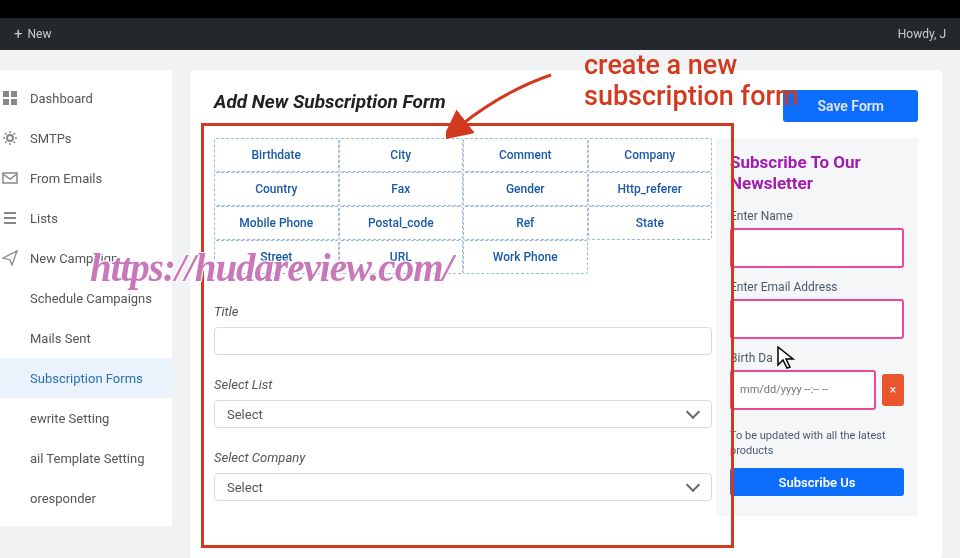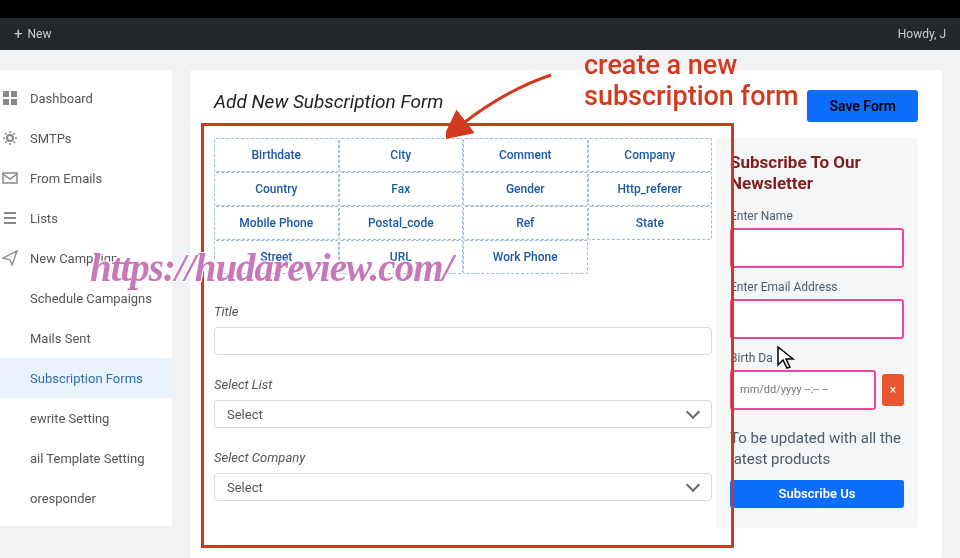--- a/index.html
+++ b/index.html
@@ -8,38 +8,38 @@
 .adminbar { position:absolute; top:18px; left:0; right:0; height:32px; background:#23282d; color:#ccc; font-size:12px; display:flex; align-items:center; justify-content:space-between; padding:0 14px; }
 .adminbar .new { display:flex; align-items:center; gap:5px; }
 .adminbar .plus { font-size:15px; line-height:1; }
 .sidebar { position:absolute; left:-18px; top:70px; width:190px; background:#fff; border-radius:3px; padding:8px 0; }
 .side-item { display:flex; align-items:center; gap:12px; padding:12px 20px; color:#555; font-size:13px; cursor:pointer; }
 .side-item.active { background:#eaf3fb; color:#2a6fb3; }
 .side-icon { width:16px; height:16px; color:#888; display:flex; align-items:center; justify-content:center; }
 .side-item.active .side-icon { color:#2a6fb3; }
 .main { position:absolute; left:190px; top:70px; right:18px; bottom:0; background:#fff; border-radius:3px; padding:20px 24px; }
 .main-head { display:flex; justify-content:space-between; align-items:flex-start; }
-.main-title { font-size:19px; font-weight:400; font-style:italic; color:#222; }
-.save-btn { background:#0d6efd; color:#000000; border:none; padding:8px 22px; font-size:14px; font-weight:600; border-radius:3px; cursor:pointer; }
+.main-title { font-size:19px; font-weight:700; font-style:italic; color:#222; }
+.save-btn { background:#0d6efd; color:#e5e5e5; border:none; padding:8px 34px; font-size:14px; font-weight:600; border-radius:3px; cursor:pointer; }
 .fields-area { position:absolute; left:24px; top:68px; width:498px; }
 .field-grid { display:grid; grid-template-columns:repeat(4,1fr); }
 .field-cell { border:1px dashed #9db9d6; border-radius:2px; padding:9px 4px; text-align:center; font-size:12px; color:#1a5aa8; font-weight:500; background:#fff; cursor:pointer; }
 .form-section { margin-top:30px; }
 .form-label { font-size:13px; color:#555; font-style:italic; display:block; margin-bottom:8px; margin-top:22px; }
 .text-input, .sel { width:100%; height:28px; border:1px solid #d5dbe2; border-radius:4px; padding:0 12px; font-size:13px; color:#555; background:#fff; appearance:none; }
 .sel-wrap { position:relative; }
 .sel-wrap::after { content:""; position:absolute; right:14px; top:50%; width:8px; height:8px; border-right:2px solid #666; border-bottom:2px solid #666; transform:translateY(-70%) rotate(45deg); }
 .preview { position:absolute; right:24px; top:68px; width:202px; background:#f5f6f7; border-radius:3px; padding:14px 14px 20px; }
-.prev-title { font-size:17px; font-weight:700; color:#7f1d1d; margin-bottom:14px; line-height:1.25; }
+.prev-title { font-size:17px; font-weight:700; color:#a21caf; margin-bottom:14px; line-height:1.25; }
 .prev-label { font-size:12px; color:#4a5a6b; margin-top:12px; margin-bottom:5px; display:block; }
 .prev-input { width:100%; height:40px; border:2px solid #ec4899; border-radius:3px; background:#fff; padding:0 8px; font-size:11px; color:#444; }
 .date-row { display:flex; gap:6px; align-items:center; }
 .date-row .prev-input { flex:1; }
 .del-btn { width:22px; height:32px; background:#e8552e; border:none; border-radius:3px; color:#fff; font-size:12px; cursor:pointer; display:flex; align-items:center; justify-content:center; }
-.prev-note { font-size:15px; color:#4a5a6b; margin-top:18px; line-height:1.4; }
+.prev-note { font-size:11px; color:#4a5a6b; margin-top:18px; line-height:1.4; }
 .sub-btn { width:100%; margin-top:10px; background:#0d6efd; color:#fff; font-size:13px; font-weight:600; border:none; height:28px; border-radius:3px; cursor:pointer; }
 .redbox { position:absolute; border:3px solid #d23a1f; left:201px; top:123px; width:533px; height:425px; pointer-events:none; z-index:50; }
 .anno-text { position:absolute; left:540px; top:50px; color:#d23a1f; font-size:27px; line-height:1.15; z-index:60; font-weight:500;margin-left:44px; }
 .arrow-svg { position:absolute; left:446px; top:70px; z-index:55; }
 .water { position:absolute; top:245px; left:90px; right:0; text-align:left; font-family:"Times New Roman",serif; font-style:italic; font-weight:700; font-size:39px; color:#c878b8; text-shadow:1px 1px 0 #fff,-1px 1px 0 #fff,1px -1px 0 #fff,-1px -1px 0 #fff; letter-spacing:-1px; z-index:70; pointer-events:none; }
 .cursor-svg { position:absolute; left:776px; top:345px; z-index:75; }
 </style>
 </head>
 <body>
 

